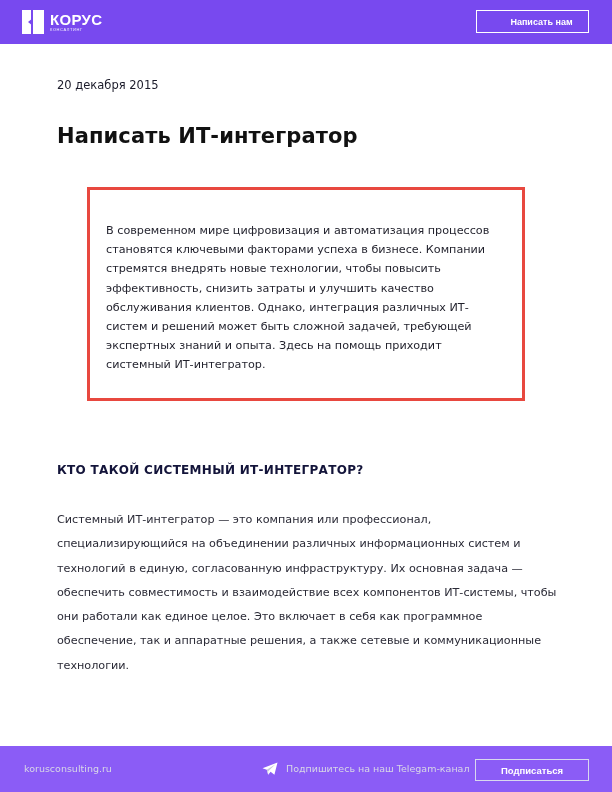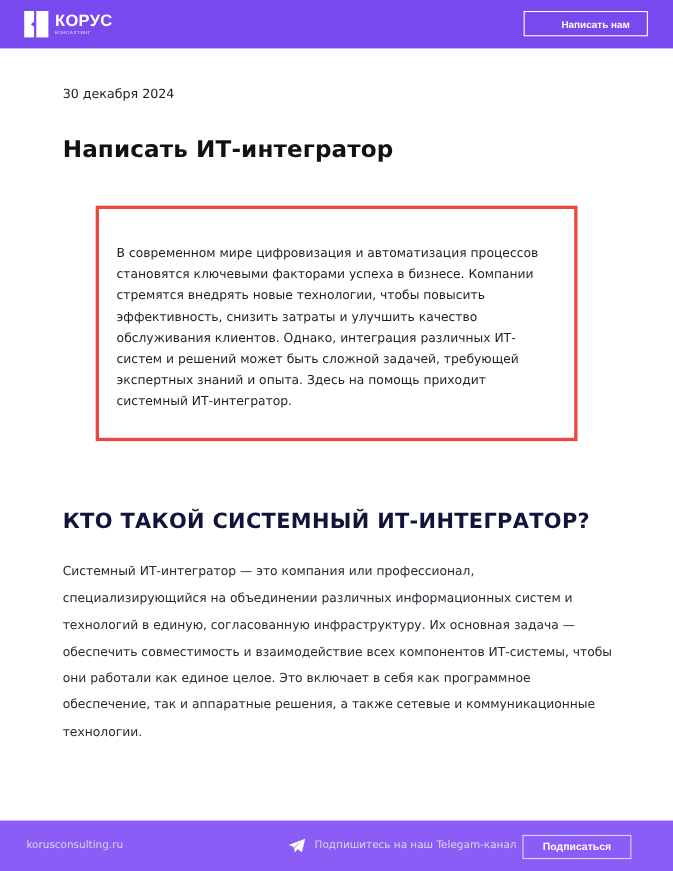--- a/index.html
+++ b/index.html
@@ -36,37 +36,37 @@
     .callout {
       position: absolute; left: 87px; top: 187px; width: 438px; height: 214px;
       border: 3px solid #e8483f; background: #fff; padding-left: 24px;
     }
     .callout p {
       position: absolute; left: 16px; top: 31px; width: 390px;
       font-size: 11.2px; line-height: 19.2px; color: #1f1f2a;
     }
 
     .h2 {
-      position: absolute; left: 57px; top: 463px; font-size: 19px; font-weight: bold;
+      position: absolute; left: 57px; top: 463px; font-size: 12px; font-weight: bold;
       color: #13143a; letter-spacing: 0.3px;
     }
     .body-text {
       position: absolute; left: 57px; top: 508px; width: 500px;
       font-size: 11.2px; line-height: 24.3px; color: #2a2a36;
     }
 
     .footer {
       position: absolute; left: 0; top: 746px; width: 612px; height: 46px;
       background: #8b5cf6;
     }
     .footer-link { position: absolute; left: 24px; top: 17px; color: #d8d8e6; font-size: 9.5px; }
     .tg-icon { position: absolute; left: 262px; top: 16px; width: 16px; height: 14px; }
     .tg-text { position: absolute; left: 286px; top: 17px; color: #d8d8e6; font-size: 9.5px; }
     .sub-btn {
-      position: absolute; left: 475px; top: 13px; width: 99px; height: 22px;
+      position: absolute; left: 475px; top: 13px; width: 114px; height: 22px;
       border: 1.5px solid #d8d8ee; background: transparent; color: #fff;
       font-family: "Liberation Sans", sans-serif; font-weight: bold; font-size: 9.5px;
       display: flex; align-items: center; justify-content: center;
     }
   </style>
 </head>
 <body>
 
 <header class="header">
   <div class="logo">
@@ -76,21 +76,21 @@
       <div class="r"></div>
     </div>
     <div class="logo-text">
       <span class="logo-word">КОРУС</span>
       <span class="logo-sub">КОНСАЛТИНГ</span>
     </div>
   </div>
   <div class="header-btn">Написать нам</div>
 </header>
 
-<div class="date">30 декабря 2024</div>
+<div class="date">20 декабря 2015</div>
 <h1 class="title">Написать ИТ-интегратор</h1>
 
 <div class="callout">
   <p>В современном мире цифровизация и автоматизация процессов становятся ключевыми факторами успеха в бизнесе. Компании стремятся внедрять новые технологии, чтобы повысить эффективность, снизить затраты и улучшить качество обслуживания клиентов. Однако, интеграция различных ИТ-систем и решений может быть сложной задачей, требующей экспертных знаний и опыта. Здесь на помощь приходит системный ИТ-интегратор.</p>
 </div>
 
 <h2 class="h2">КТО ТАКОЙ СИСТЕМНЫЙ ИТ-ИНТЕГРАТОР?</h2>
 <p class="body-text">Системный ИТ-интегратор — это компания или профессионал, специализирующийся на объединении различных информационных систем и технологий в единую, согласованную инфраструктуру. Их основная задача — обеспечить совместимость и взаимодействие всех компонентов ИТ-системы, чтобы они работали как единое целое. Это включает в себя как программное обеспечение, так и аппаратные решения, а также сетевые и коммуникационные технологии.</p>
 
 <footer class="footer">

